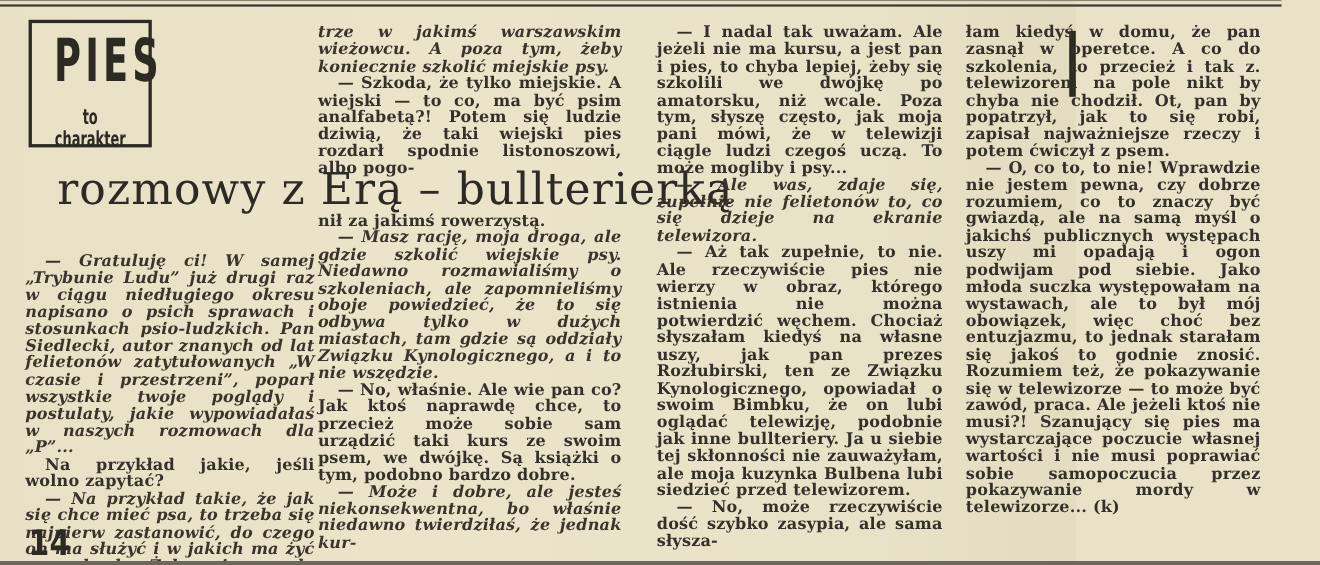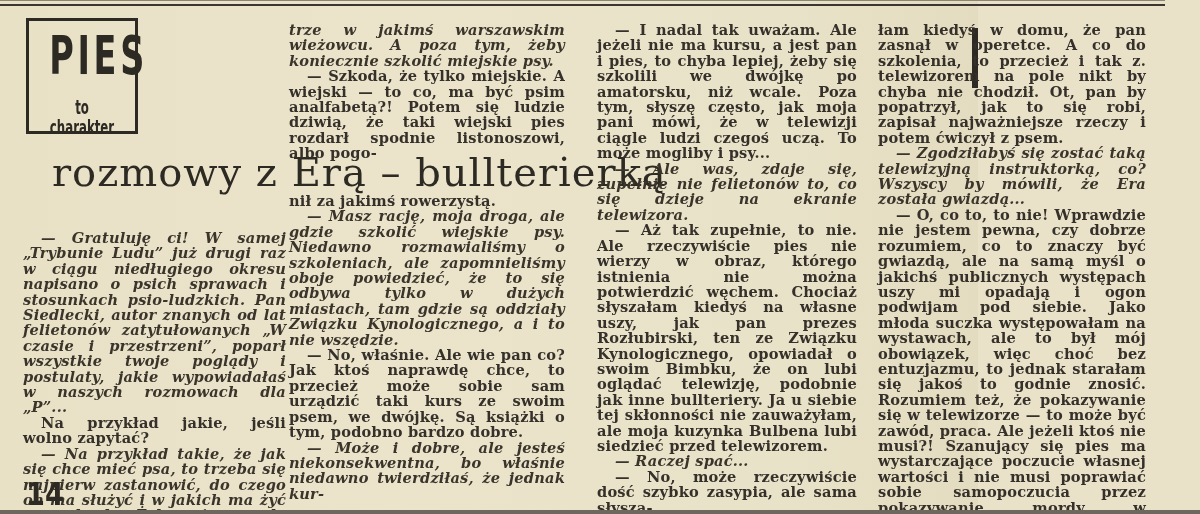--- a/index.html
+++ b/index.html
@@ -105,24 +105,22 @@
       <p class="it">— Może i dobre, ale jesteś niekonsekwentna, bo właśnie niedawno twierdziłaś, że jednak kur-</p>
     </div>
   <div class="col c2">
       <p class="it cont">trze w jakimś warszawskim wieżowcu. A poza tym, żeby koniecznie szkolić miejskie psy.</p>
       <p class="rm">— Szkoda, że tylko miejskie. A wiejski — to co, ma być psim analfabetą?! Potem się ludzie dziwią, że taki wiejski pies rozdarł spodnie listonoszowi, albo pogo-</p>
     </div>
   <div class="col c3">
       <p class="rm">— I nadal tak uważam. Ale jeżeli nie ma kursu, a jest pan i pies, to chyba lepiej, żeby się szkolili we dwójkę po amatorsku, niż wcale. Poza tym, słyszę często, jak moja pani mówi, że w telewizji ciągle ludzi czegoś uczą. To może mogliby i psy...</p>
       <p class="it">— Ale was, zdaje się, zupełnie nie felietonów to, co się dzieje na ekranie telewizora.</p>
       <p class="rm">— Aż tak zupełnie, to nie. Ale rzeczywiście pies nie wierzy w obraz, którego istnienia nie można potwierdzić węchem. Chociaż słyszałam kiedyś na własne uszy, jak pan prezes Rozłubirski, ten ze Związku Kynologicznego, opowiadał o swoim Bimbku, że on lubi oglądać telewizję, podobnie jak inne bullteriery. Ja u siebie tej skłonności nie zauważyłam, ale moja kuzynka Bulbena lubi siedzieć przed telewizorem.</p>
-      <p class="it">— Raczej spać...</p>
       <p class="rm">— No, może rzeczywiście dość szybko zasypia, ale sama słysza-</p>
     </div>
   <div class="col c4">
       <p class="rm cont">łam kiedyś w domu, że pan zasnął w operetce. A co do szkolenia, to przecież i tak z. telewizorem na pole nikt by chyba nie chodził. Ot, pan by popatrzył, jak to się robi, zapisał najważniejsze rzeczy i potem ćwiczył z psem.</p>
-      <p class="it">— Zgodziłabyś się zostać taką telewizyjną instruktorką, co? Wszyscy by mówili, że Era została gwiazdą...</p>
       <p class="rm">— O, co to, to nie! Wprawdzie nie jestem pewna, czy dobrze rozumiem, co to znaczy być gwiazdą, ale na samą myśl o jakichś publicznych występach uszy mi opadają i ogon podwijam pod siebie. Jako młoda suczka występowałam na wystawach, ale to był mój obowiązek, więc choć bez entuzjazmu, to jednak starałam się jakoś to godnie znosić. Rozumiem też, że pokazywanie się w telewizorze — to może być zawód, praca. Ale jeżeli ktoś nie musi?! Szanujący się pies ma wystarczające poczucie własnej wartości i nie musi poprawiać sobie samopoczucia przez pokazywanie mordy w telewizorze... (k)</p>
     </div>
 
   <div class="pageno">14</div>
   <div class="bottom-bar"></div>
 </div>
 
 </body></html>

